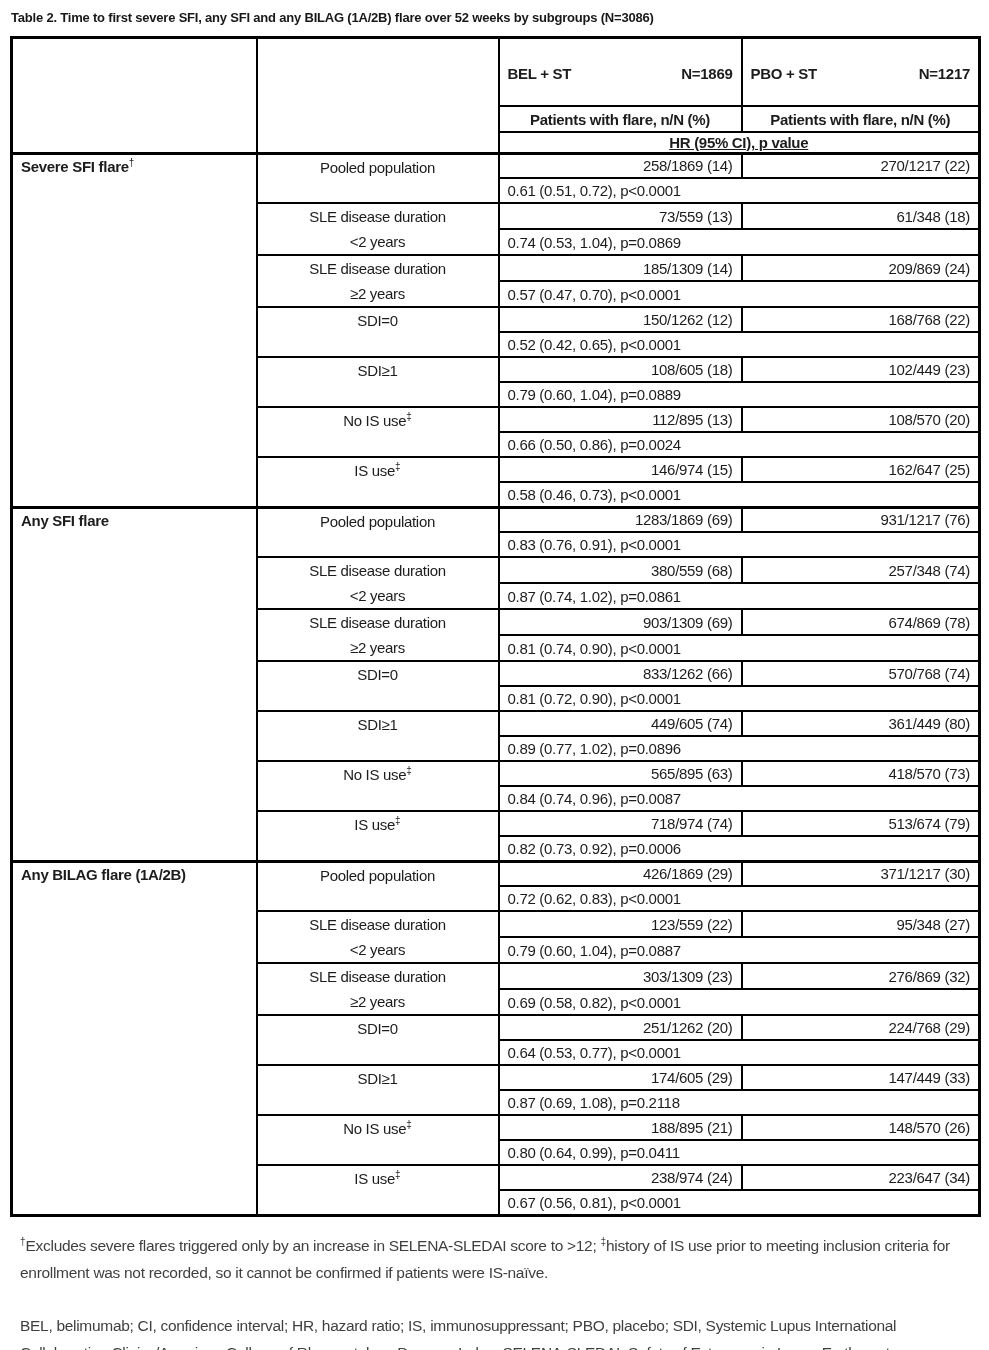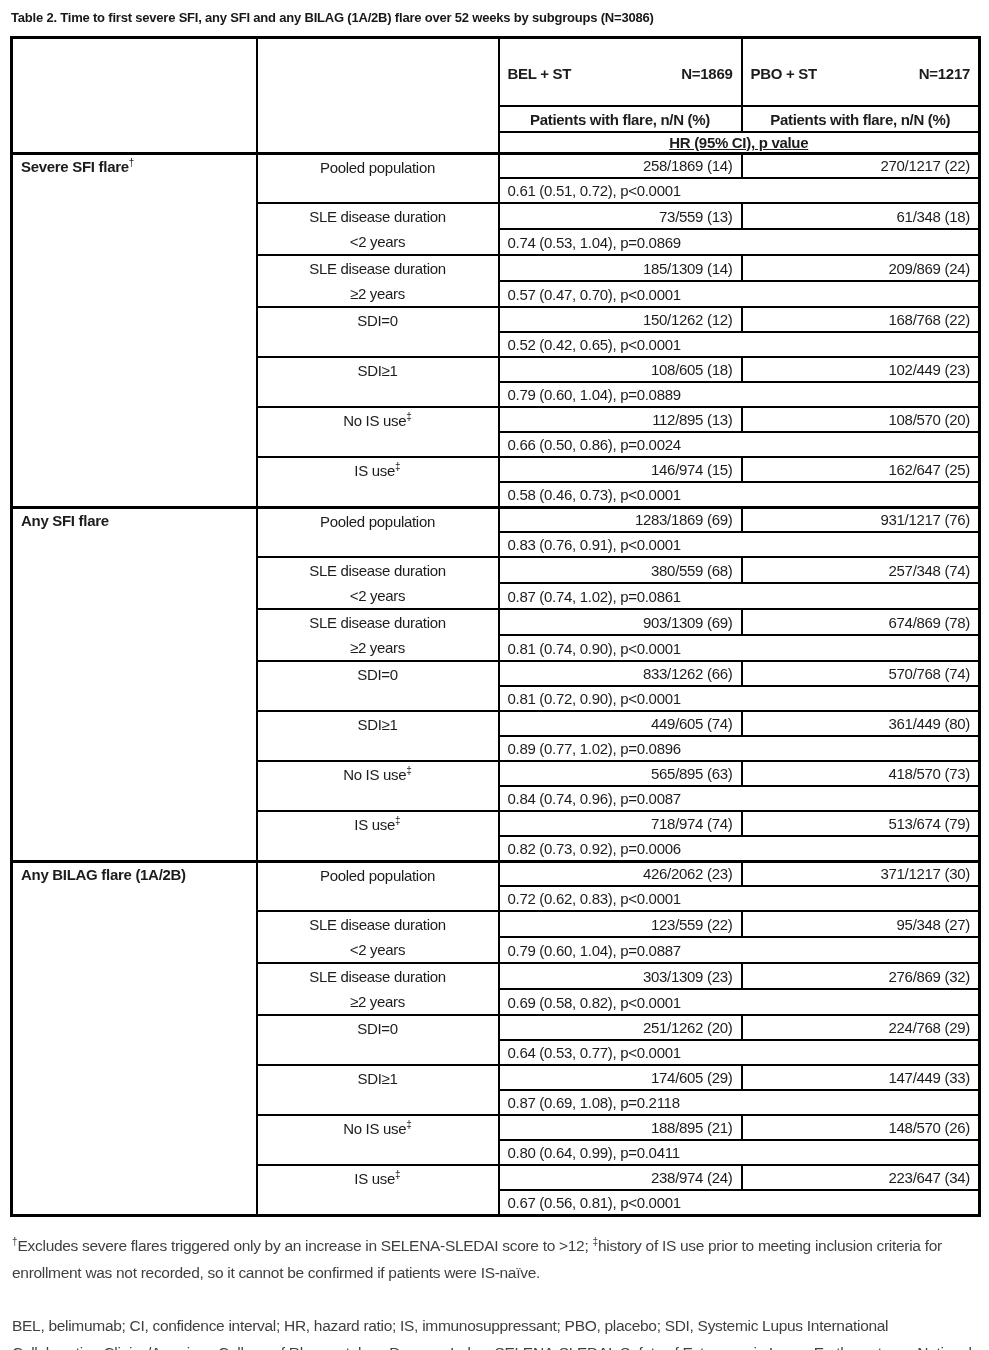--- a/index.html
+++ b/index.html
@@ -102,21 +102,21 @@
   
   .footnotes {
     margin-top: 15px;
     padding: 0 2px;
     color: #3f3f3f;
   }
   .fn-para {
     font-size: 15.5px;
     letter-spacing: -0.3px;
     line-height: 27px;
-    margin: 0;
+    margin: 8px;
   }
   .fn-para + .fn-para { margin-top: 26px; }
   .fn-para sup.fn-marker { font-size: 10px; }
 </style>
 </head>
 <body>
 
 <div class="page">
 
   <div class="title">Table 2. Time to first severe SFI, any SFI and any BILAG (1A/2B) flare over 52 weeks by subgroups (N=3086)</div>
@@ -264,21 +264,21 @@
           <td class="subgroup-cell" rowspan="2"><span class="sg-line1">IS use</span><sup class="fn-marker">‡</sup></td>
           <td class="num-cell">718/974 (74)</td>
           <td class="num-cell">513/674 (79)</td>
         </tr>
         <tr class="hr-row">
           <td class="hr-cell" colspan="2">0.82 (0.73, 0.92), p=0.0006</td>
         </tr>
         <tr class="data-row section-start">
           <td class="flare-cell" rowspan="14"><span>Any BILAG flare (1A/2B)</span></td>
           <td class="subgroup-cell" rowspan="2"><span class="sg-line1">Pooled population</span></td>
-          <td class="num-cell">426/2062 (23)</td>
+          <td class="num-cell">426/1869 (29)</td>
           <td class="num-cell">371/1217 (30)</td>
         </tr>
         <tr class="hr-row">
           <td class="hr-cell" colspan="2">0.72 (0.62, 0.83), p&lt;0.0001</td>
         </tr>
         <tr class="data-row">
           <td class="subgroup-cell" rowspan="2"><span class="sg-line1">SLE disease duration</span><div class="sg-line2">&lt;2 years</div></td>
           <td class="num-cell">123/559 (22)</td>
           <td class="num-cell">95/348 (27)</td>
         </tr>

